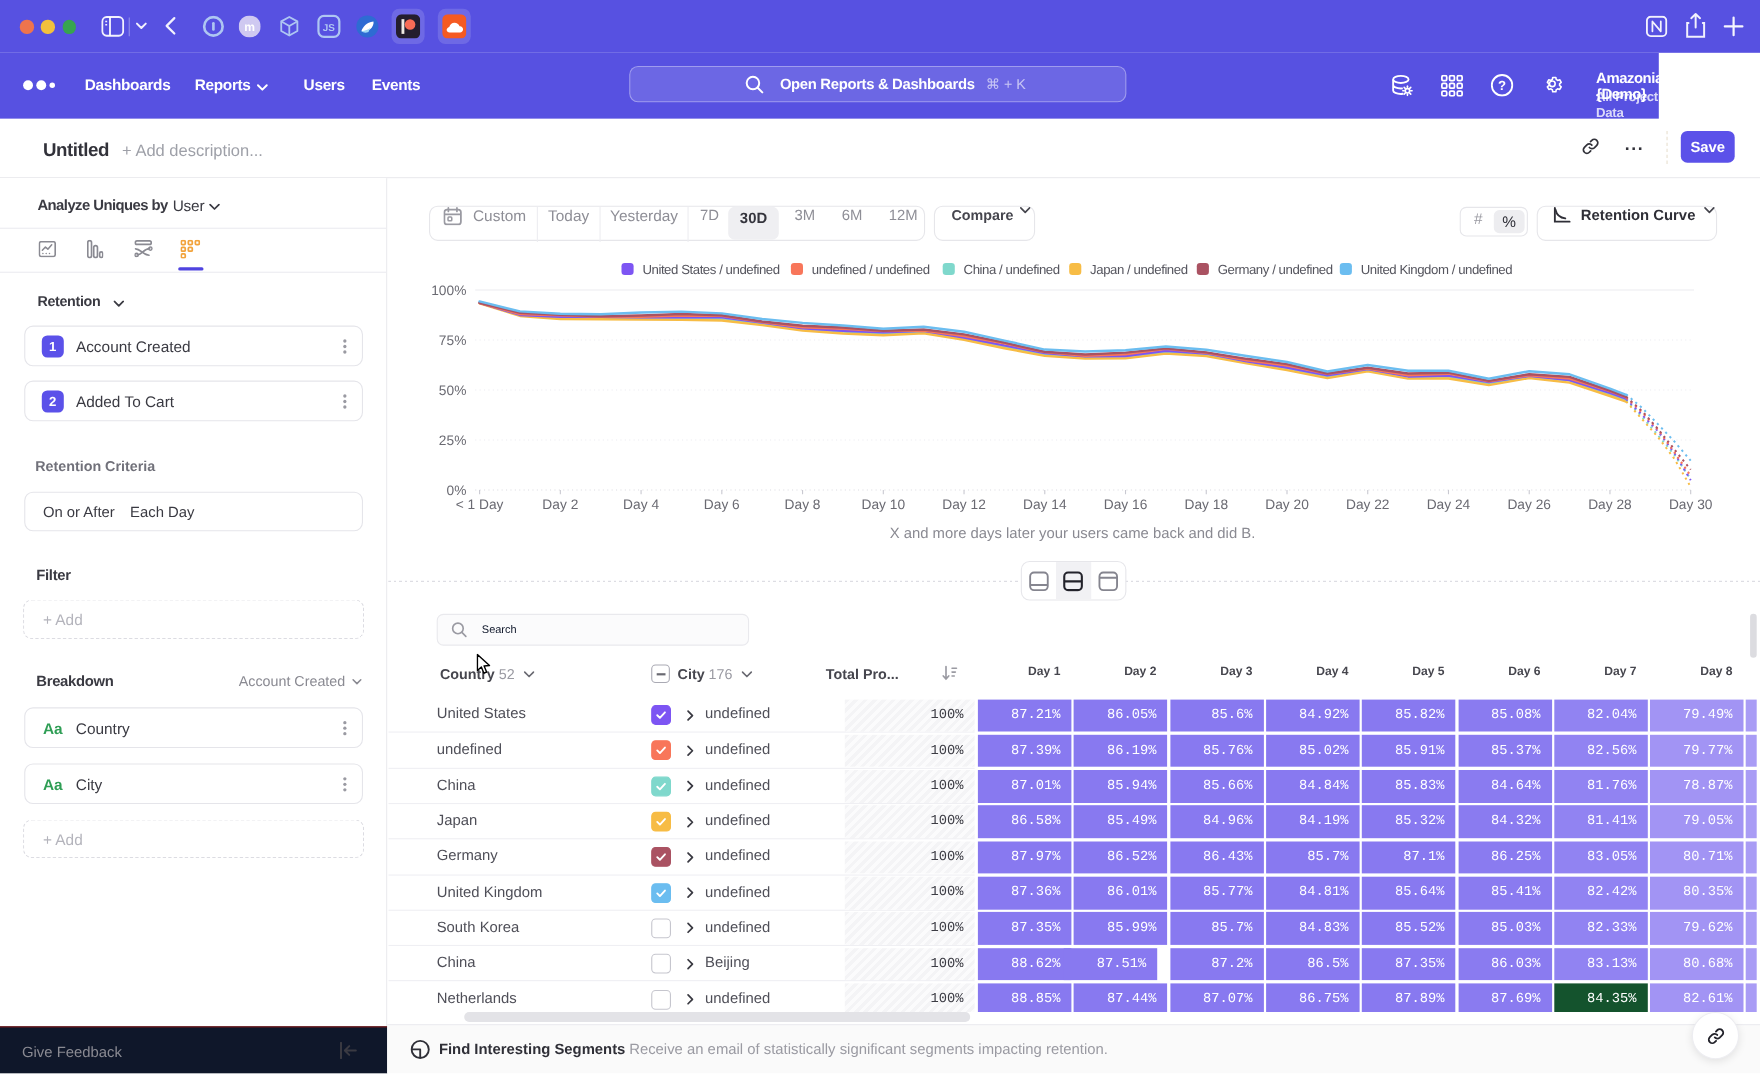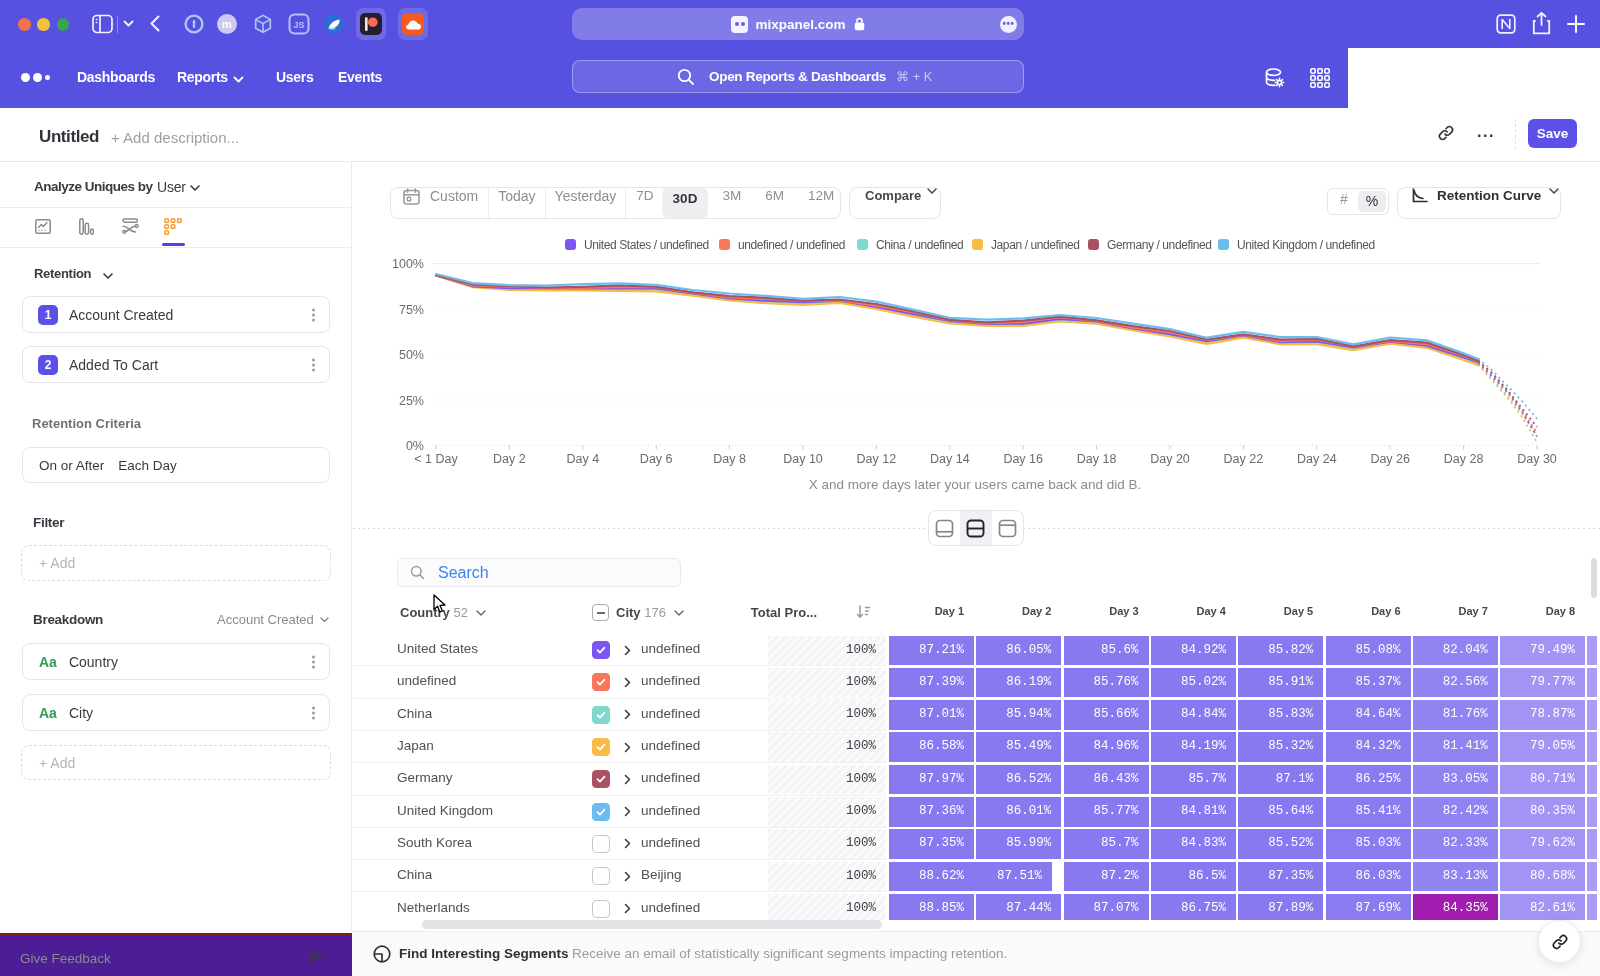--- a/index.html
+++ b/index.html
@@ -8,21 +8,21 @@
 
 #chrome { position:absolute; top:0; left:0; width:1600px; height:48px; background:#5751e1; }
 .tl { position:absolute; top:18px; width:12.5px; height:12.5px; border-radius:50%; }
 .cicon { position:absolute; top:0; color:rgba(255,255,255,0.92); }
 #urlbar { position:absolute; left:572px; top:8px; width:452px; height:32px; border-radius:10px; background:rgba(255,255,255,0.25); }
 #urltxt { position:absolute; left:0; right:0; top:0; bottom:0; display:flex; align-items:center; justify-content:center; gap:7px; color:#fff; font-size:13.5px; font-weight:700; }
 .favsq { width:17px; height:17px; border-radius:4px; background:#f4f3ff; display:inline-flex; align-items:center; justify-content:center; gap:2px; }
 .favsq i { width:4px; height:4px; border-radius:50%; background:#6a60e8; }
 #urldots { position:absolute; right:7px; top:7.5px; width:17px; height:17px; border-radius:50%; background:rgba(255,255,255,0.88); color:#6a60e8; font-weight:700; font-size:10px; text-align:center; line-height:15px; letter-spacing:0.5px; }
 
-#appbar { position:absolute; top:48px; left:0; width:1348px; height:60px; background:#5751e1; }
+#appbar { position:absolute; top:48px; left:0; width:1508px; height:60px; background:#5751e1; }
 .nav { position:absolute; top:21px; color:#fff; font-size:14px; letter-spacing:-0.3px; font-weight:700; }
 #appsearch { position:absolute; left:572px; width:452px; height:33px; border-radius:8px; background:rgba(255,255,255,0.13); border:1px solid rgba(255,255,255,0.35); display:flex; align-items:center; }
 #appsearch .ph { color:#fff; font-weight:700; font-size:13.5px; letter-spacing:-0.3px; }
 #appsearch .kbd { color:rgba(255,255,255,0.62); font-weight:400; font-size:13px; }
 .acct { position:absolute; color:#fff; }
 
 #toolbar { position:absolute; top:108px; left:0; width:1600px; height:54px; background:#fff; border-bottom:1px solid #eaeaee; }
 
 #sidebar { position:absolute; top:162px; left:0; width:352px; height:814px; background:#fff; border-right:1px solid #ebebef; }
 .shead { position:absolute; font-size:13.5px; letter-spacing:-0.3px; font-weight:700; color:#3a3a42; }
@@ -49,21 +49,21 @@
 .rowline { position:absolute; left:353px; width:533px; height:1px; background:#efeff3; }
 .totcell { position:absolute; left:768px; width:118px; height:29.5px; background:repeating-linear-gradient(135deg,#f4f4f6 0 3px,#fbfbfc 3px 6px); font-family:"Liberation Mono",monospace; font-size:12.5px; color:#3c3c44; text-align:right; line-height:29.5px; }
 .totcell span { margin-right:10px; }
 .pcell { position:absolute; width:85.0px; height:29.5px; font-family:"Liberation Mono",monospace; font-size:12.5px; color:#fff; text-align:right; line-height:29.5px; padding-right:10px; }
 .sliver { left:1587px; width:8px; background:#a99cf5; }
 .dhead { position:absolute; top:605px; width:85.0px; text-align:right; padding-right:10px; font-size:11px; font-weight:700; color:#46464e; }
 .hdr { position:absolute; top:605px; font-size:13px; font-weight:700; color:#46464e; }
 .hgray { color:#9a9aa2; font-weight:400; }
 
 #botbar { position:absolute; left:352px; top:931px; width:1248px; height:45px; background:#fafafa; border-top:1px solid #ececf0; }
-#sbot { position:absolute; left:0; top:933px; width:352px; height:43px; background:#4c1d95; border-top:3px solid #7f1d1d; }
+#sbot { position:absolute; left:0; top:933px; width:352px; height:43px; background:#0f172a; border-top:1px solid #7f1d1d; }
 #fab { position:absolute; left:1538px; top:920px; width:43px; height:43px; border-radius:50%; background:#fff; border:1px solid #ededf1; box-shadow:0 2px 8px rgba(0,0,0,0.10); display:flex; align-items:center; justify-content:center; }
 </style></head>
 <body>
 
 <div id="chrome">
   <div class="tl" style="left:18px;background:#ee744d"></div>
   <div class="tl" style="left:37px;background:#f3c13d"></div>
   <div class="tl" style="left:56.5px;background:#37a44f"></div>
   <svg class="cicon" style="left:92px;top:14px" width="21" height="20" viewBox="0 0 21 20">
       <rect x="1" y="1.5" width="19" height="17" rx="4" fill="none" stroke="rgba(255,255,255,0.92)" stroke-width="1.7"></rect>
@@ -105,32 +105,20 @@
       <rect x="0" y="0" width="22" height="22" rx="5" fill="#241e2e"></rect>
       <circle cx="12.8" cy="9.2" r="4.8" fill="#f86c56"></circle>
       <rect x="5" y="4.4" width="2.6" height="13.4" fill="#efeae4"></rect>
     </svg>
   <div class="abs" style="left:398px;top:8px;width:30px;height:32px;border-radius:7px;background:rgba(255,255,255,0.14)"></div>
   <svg class="cicon" style="left:402px;top:13px" width="22" height="22" viewBox="0 0 22 22">
       <rect x="0" y="0" width="22" height="22" rx="5" fill="#f55a22"></rect>
       <path d="M4 14.6c0-1.5 1-2.7 2.4-3 .5-2.3 2.4-4 4.8-4 2.1 0 3.9 1.3 4.6 3.2h.4c1.5 0 2.8 1.3 2.8 2.9 0 1.6-1.3 2.9-2.8 2.9H6.9A2.9 2.9 0 014 14.6z" fill="#fff"></path>
     </svg>
 
-  <div id="urlbar">
-    <div id="urltxt"><span class="favsq">
-          <i></i>
-          <i></i>
-        </span>mixpanel.com
-      <svg width="11" height="14" viewBox="0 0 11 14" style="margin-left:1px">
-          <rect x="0.8" y="5.6" width="9.4" height="7.6" rx="1.8" fill="#fff"></rect>
-          <path d="M3 5.5V4a2.5 2.5 0 015 0v1.5" fill="none" stroke="#fff" stroke-width="1.6"></path>
-        </svg>
-    </div>
-    <div id="urldots">•••</div>
-  </div>
 
   <svg class="cicon" style="left:1496px;top:14px" width="20" height="20" viewBox="0 0 20 20">
       <rect x="1.2" y="1.2" width="17.6" height="17.6" rx="3.5" fill="none" stroke="rgba(255,255,255,0.92)" stroke-width="1.7"></rect>
       <path d="M6.2 14.5v-9l7.6 9v-9" fill="none" stroke="rgba(255,255,255,0.92)" stroke-width="1.6" stroke-linecap="round" stroke-linejoin="round"></path>
     </svg>
   <svg class="cicon" style="left:1532px;top:11px" width="19" height="25" viewBox="0 0 19 25">
       <path d="M9.5 2v12M5.5 5.5L9.5 1.8l4 3.7" fill="none" stroke="rgba(255,255,255,0.92)" stroke-width="1.8" stroke-linecap="round" stroke-linejoin="round"></path>
       <path d="M3 10H1.8v12.4h15.4V10H16" fill="none" stroke="rgba(255,255,255,0.92)" stroke-width="1.8" stroke-linecap="round"></path>
     </svg>
   <svg class="cicon" style="left:1566px;top:14px" width="20" height="20" viewBox="0 0 20 20">
@@ -456,21 +444,21 @@
         <line x1="1.5" y1="6.2" x2="17.5" y2="6.2" stroke="#85858f" stroke-width="1.7"></line>
       </svg>
     </span>
 </div>
 
 <div class="abs" style="left:397px;top:558px;width:284px;height:29px;border:1px solid #e9e9ed;border-radius:6px;background:#fbfbfc;display:flex;align-items:center">
   <svg style="margin-left:12px" width="15" height="15" viewBox="0 0 15 15">
       <circle cx="6.3" cy="6.3" r="4.8" fill="none" stroke="#9a9aa2" stroke-width="1.5"></circle>
       <line x1="9.9" y1="9.9" x2="13.5" y2="13.5" stroke="#9a9aa2" stroke-width="1.5" stroke-linecap="round"></line>
     </svg>
-  <span style="margin-left:13px;font-size:16px;color:#3b82f6">Search</span>
+  <span style="margin-left:13px;font-size:10px;color:#0f172a">Search</span>
 </div>
 <div class="abs" style="left:1591px;top:558px;width:6px;height:40px;border-radius:3px;background:#dcdce0"></div>
 
 <div class="hdr" style="left:400px">Country <span class="hgray">52</span></div>
 <svg class="abs" style="left:476px;top:610px" width="10" height="7" viewBox="0 0 10 7">
     <path d="M1 1l4 4 4-4" stroke="#6a6a72" stroke-width="1.5" fill="none" stroke-linecap="round" stroke-linejoin="round"></path>
   </svg>
 <div class="abs" style="left:592px;top:604px;width:17px;height:17px;border:1.5px solid #aaaab4;border-radius:4px;display:flex;align-items:center;justify-content:center">
     <span style="width:8px;height:2px;background:#6a6a72;display:block"></span>
   </div>
@@ -665,21 +653,21 @@
         <path d="M1.5 1.5l4 4-4 4" stroke="#3a3a42" stroke-width="1.6" fill="none" stroke-linecap="round" stroke-linejoin="round"></path>
       </svg>
 <div class="rtxt" style="top:899.5px;left:641px">undefined</div>
 <div class="totcell" style="top:893.9px"><span>100%</span></div>
 <div class="pcell" style="top:893.9px;left:889.0px;background:#8879f0">88.85%</div>
 <div class="pcell" style="top:893.9px;left:976.3px;background:#8879f0">87.44%</div>
 <div class="pcell" style="top:893.9px;left:1063.6px;background:#8879f0">87.07%</div>
 <div class="pcell" style="top:893.9px;left:1150.9px;background:#8879f0">86.75%</div>
 <div class="pcell" style="top:893.9px;left:1238.2px;background:#8879f0">87.89%</div>
 <div class="pcell" style="top:893.9px;left:1325.5px;background:#8a7bf0">87.69%</div>
-<div class="pcell" style="top:893.9px;left:1412.8px;background:#a21caf">84.35%</div>
+<div class="pcell" style="top:893.9px;left:1412.8px;background:#14532d">84.35%</div>
 <div class="pcell" style="top:893.9px;left:1500.1px;background:#a294f4">82.61%</div>
 <div class="pcell sliver" style="top:893.9px"></div>
 </div>
 </div>
 
 <div class="abs" style="left:422px;top:920px;width:460px;height:9px;border-radius:5px;background:#e3e3e7"></div>
 
 <div id="botbar">
   <svg class="abs" style="left:21px;top:13px" width="18" height="18" viewBox="0 0 18 18">
       <circle cx="9" cy="9" r="7.8" fill="none" stroke="#2f2f37" stroke-width="1.7"></circle>

